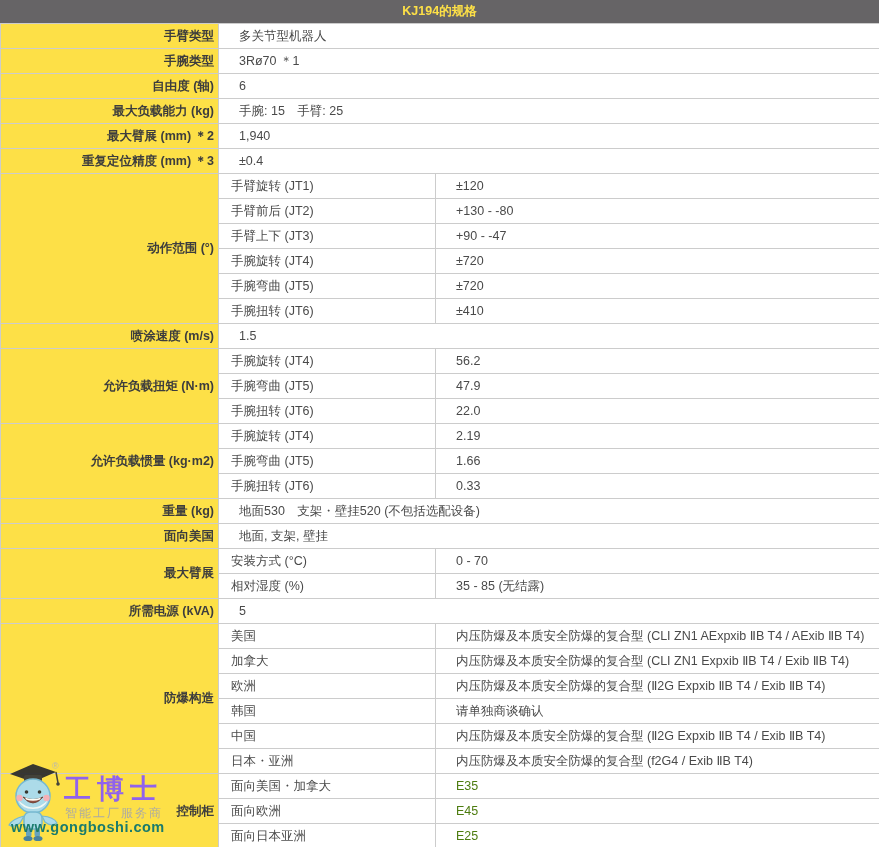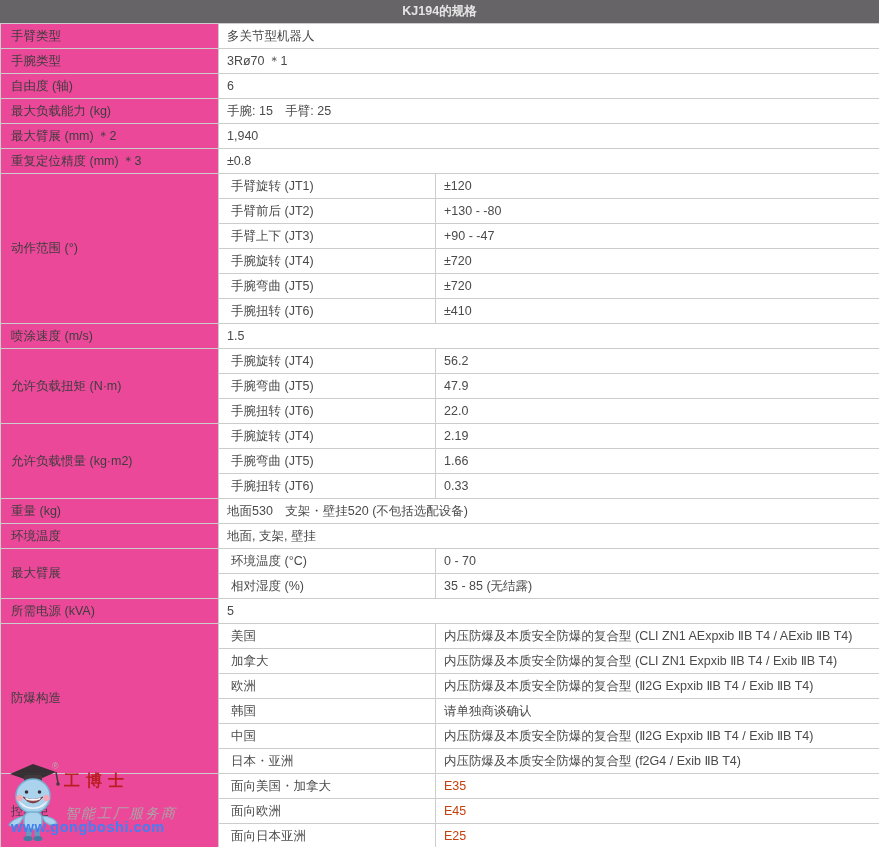--- a/index.html
+++ b/index.html
@@ -4,69 +4,69 @@
 <style>
   html,body{margin:0;padding:0;}
   body{
     width:879px;height:847px;position:relative;overflow:hidden;
     background:#ffffff;
     font-family:"Liberation Sans","DejaVu Sans",sans-serif;
     -webkit-font-smoothing:antialiased;
   }
   .spec-wrap{position:absolute;top:0;left:0;width:879px;}
   .spec-header{
-    height:23px;line-height:23px;background:#666466;color:#e5e5e5;
+    height:23px;line-height:23px;background:#666466;color:#fde047;
     font-size:12.5px;font-weight:bold;text-align:center;
   }
   table.spec{
     width:879px;border-collapse:collapse;table-layout:fixed;
   }
   table.spec col.c1{width:218px;}
   table.spec col.c2{width:217px;}
   table.spec col.c3{width:444px;}
   table.spec th, table.spec td{
     border:1px solid #cccccc;
     height:24px;
     font-size:12.5px;
     padding:0 4px 0 10px;
     white-space:nowrap;
     overflow:hidden;
     vertical-align:middle;
   }
   table.spec th{
-    background:#ec4899;color:#3d3d3d;font-weight:normal;text-align:left;
+    background:#fde047;color:#3d3d3d;font-weight:bold;text-align:right;
   }
   table.spec td{
     background:#ffffff;color:#4a4a4a;font-weight:normal;
   }
   table.spec td.sub{padding-left:12px;}
-  table.spec td.val{padding-left:8px;}
-  table.spec td.red{color:#c2410c;margin-top:12px;}
+  table.spec td.val{padding-left:20px;}
+  table.spec td.red{color:#4d7c0f;margin-top:12px;}
 
   
   .watermark{
     position:absolute;left:6px;top:757px;width:210px;height:90px;
     z-index:5;pointer-events:none;opacity:0.95;
   }
   .wm-mascot{position:absolute;left:0;top:2px;}
   .wm-reg{
     position:absolute;left:46px;top:4px;font-size:9px;color:#b5b5b5;
   }
   .wm-brand{
     position:absolute;left:58px;top:14px;
     font-family:"Liberation Serif","DejaVu Serif",serif;
-    font-size:16px;font-weight:bold;color:#b91c1c;letter-spacing:6px;
+    font-size:27px;font-weight:bold;color:#8b5cf6;letter-spacing:6px;
   }
   .wm-tagline{
     position:absolute;left:59px;top:48px;
-    font-size:14px;color:#a8a8a8;letter-spacing:2px;font-style:italic;
+    font-size:12px;color:#a8a8a8;letter-spacing:2px;
   }
   .wm-url{
     position:absolute;left:5px;top:62px;
-    font-size:14.5px;font-weight:bold;color:#3b82f6;letter-spacing:0.5px;
+    font-size:14.5px;font-weight:bold;color:#0f766e;letter-spacing:0.5px;
   }
 </style>
 </head>
 <body>
 
 <div class="spec-wrap">
   <div class="spec-header">KJ194的规格</div>
   <table class="spec">
     <colgroup>
         <col class="c1">
@@ -89,21 +89,21 @@
         <tr>
           <th>最大负载能力 (kg)</th>
           <td class="val" colspan="2">手腕: 15　手臂: 25</td>
         </tr>
         <tr>
           <th>最大臂展 (mm) ＊2</th>
           <td class="val" colspan="2">1,940</td>
         </tr>
         <tr>
           <th>重复定位精度 (mm) ＊3</th>
-          <td class="val" colspan="2">±0.8</td>
+          <td class="val" colspan="2">±0.4</td>
         </tr>
         <tr>
           <th rowspan="6">动作范围 (°)</th>
           <td class="sub">手臂旋转 (JT1)</td>
           <td class="val">±120</td>
         </tr>
         <tr>
           <td class="sub">手臂前后 (JT2)</td>
           <td class="val">+130 - -80</td>
         </tr>
@@ -151,26 +151,26 @@
         </tr>
         <tr>
           <td class="sub">手腕扭转 (JT6)</td>
           <td class="val">0.33</td>
         </tr>
         <tr>
           <th>重量 (kg)</th>
           <td class="val" colspan="2">地面530　支架・壁挂520 (不包括选配设备)</td>
         </tr>
         <tr>
-          <th>环境温度</th>
+          <th>面向美国</th>
           <td class="val" colspan="2">地面, 支架, 壁挂</td>
         </tr>
         <tr>
           <th rowspan="2">最大臂展</th>
-          <td class="sub">环境温度 (°C)</td>
+          <td class="sub">安装方式 (°C)</td>
           <td class="val">0 - 70</td>
         </tr>
         <tr>
           <td class="sub">相对湿度 (%)</td>
           <td class="val">35 - 85 (无结露)</td>
         </tr>
         <tr>
           <th>所需电源 (kVA)</th>
           <td class="val" colspan="2">5</td>
         </tr>

